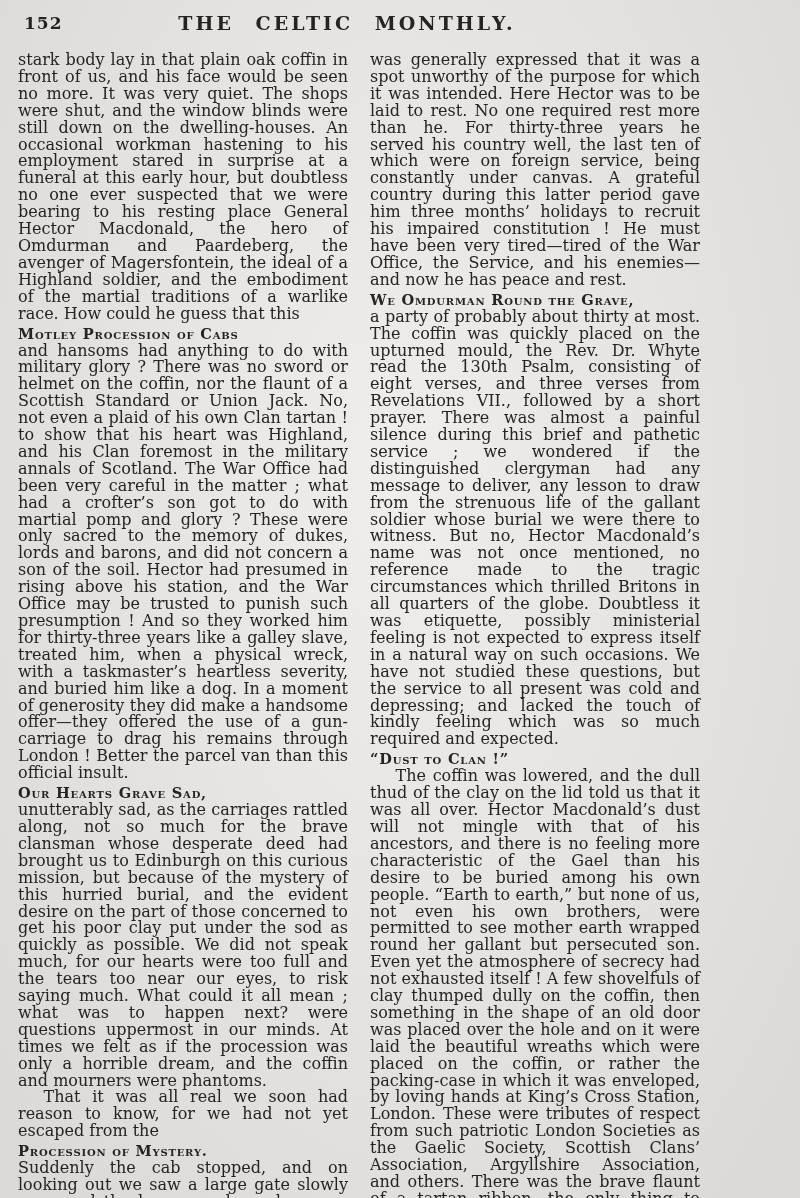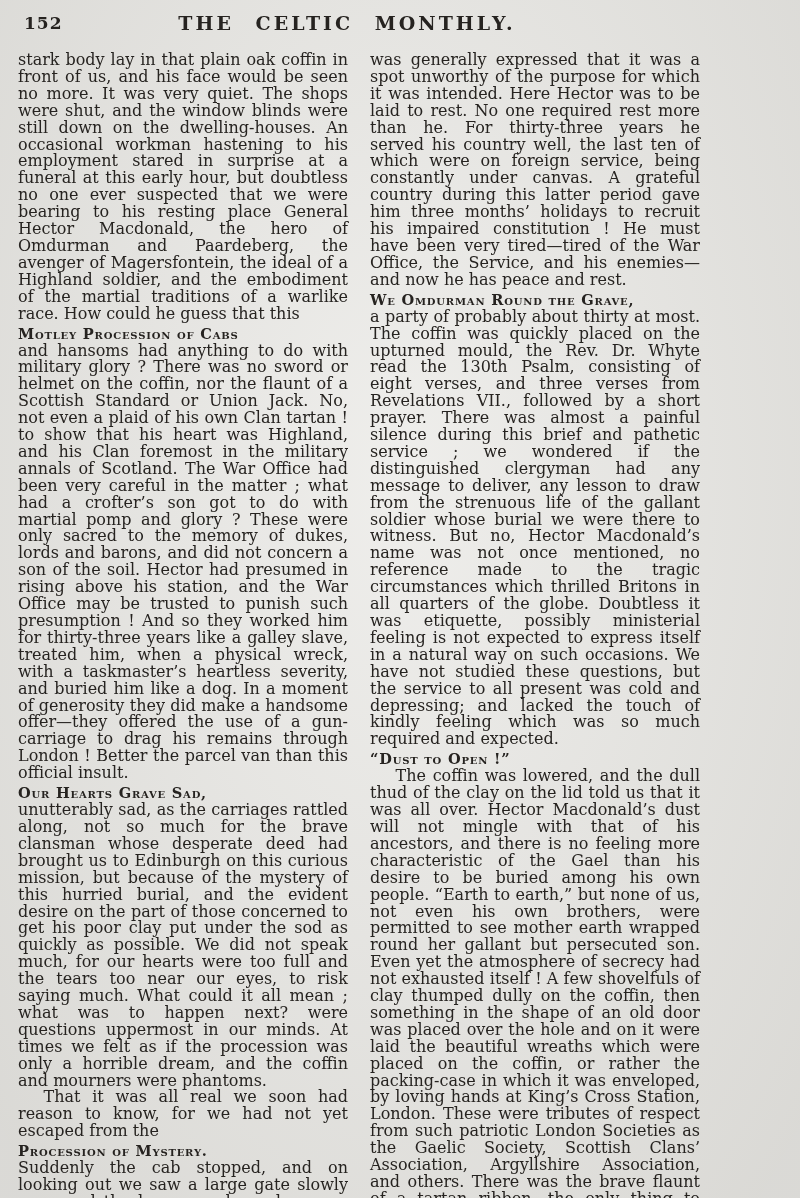--- a/index.html
+++ b/index.html
@@ -97,20 +97,20 @@
       <h3 class="heading">Procession of Mystery.</h3>
       <p class="para">Suddenly the cab stopped, and on looking out we saw a large gate slowly open and the hearse and coaches pass inside.  We jumped out and entered along with the last carriage ; the gates were then closed upon the large crowd which waited outside, including a number of press men and well-known Highland gentlemen.  What right had these people to see a British General buried ?  The right to exclude mourners is evidently the prerogative of the “meanest family in the land,” and we know now of at least one who exercised that privilege to the very letter.</p>
       <p class="para indent">Yet in spite of all this secrecy and management a number of Highlanders who had come in cabs found their way inside and</p>
       <p class="para">It was not a pretty spot, nor yet a conspicuous one, worthy of the resting-place of Scotland’s bravest soldier.  Facing it is a blank wall, and the opinion</p>
     </div>
 
     <div class="column">
       <p class="para">was generally expressed that it was a spot unworthy of the purpose for which it was intended.  Here Hector was to be laid to rest.  No one required rest more than he.  For thirty-three years he served his country well, the last ten of which were on foreign service, being constantly under canvas.  A grateful country during this latter period gave him three months’ holidays to recruit his impaired constitution ! He must have been very tired—tired of the War Office, the Service, and his enemies—and now he has peace and rest.</p>
       <h3 class="heading">We Omdurman Round the Grave,</h3>
       <p class="para">a party of probably about thirty at most.  The coffin was quickly placed on the upturned mould, the Rev. Dr. Whyte read the 130th Psalm, consisting of eight verses, and three verses from Revelations VII., followed by a short prayer.  There was almost a painful silence during this brief and pathetic service ; we wondered if the distinguished clergyman had any message to deliver, any lesson to draw from the strenuous life of the gallant soldier whose burial we were there to witness.  But no, Hector Macdonald’s name was not once mentioned, no reference made to the tragic circumstances which thrilled Britons in all quarters of the globe.  Doubtless it was etiquette, possibly ministerial feeling is not expected to express itself in a natural way on such occasions.  We have not studied these questions, but the service to all present was cold and depressing; and lacked the touch of kindly feeling which was so much required and expected.</p>
-      <h3 class="heading">“Dust to Open !”</h3>
+      <h3 class="heading">“Dust to Clan !”</h3>
       <p class="para indent">The coffin was lowered, and the dull thud of the clay on the lid told us that it was all over.  Hector Macdonald’s dust will not mingle with that of his ancestors, and there is no feeling more characteristic of the Gael than his desire to be buried among his own people.  “Earth to earth,” but none of us, not even his own brothers, were permitted to see mother earth wrapped round her gallant but persecuted son. Even yet the atmosphere of secrecy had not exhausted itself !  A few shovelfuls of clay thumped dully on the coffin, then something in the shape of an old door was placed over the hole and on it were laid the beautiful wreaths which were placed on the coffin, or rather the packing-case in which it was enveloped, by loving hands at King’s Cross Station, London. These were tributes of respect from such patriotic London Societies as the Gaelic Society, Scottish Clans’ Association, Argyllshire Association, and others. There was the brave flaunt of a tartan ribbon, the only thing to show that a Highland clansman had been laid to his rest.  Those who arranged the lightning programme were evidently too busy to think of such trifles of sentiment as a tartan plaid or a Scottish flag to cover the plain oak coffin.</p>
       <h3 class="heading">Tears Trickling Whyte His Cheeks,</h3>
       <p class="para">muttered earnestly “There lies Hector Macdonald of Omdurman, buried with the haste of a felon.  The War Office has much to answer for.”  Such was the burial of Scotland’s bravest son—hustled into the earth in less than half-an-hour after the body arrived in Edinburgh.  He was only a “ranker,” therefore</p>
     </div>
 
   </div>
 </div>
 
 </body></html>

